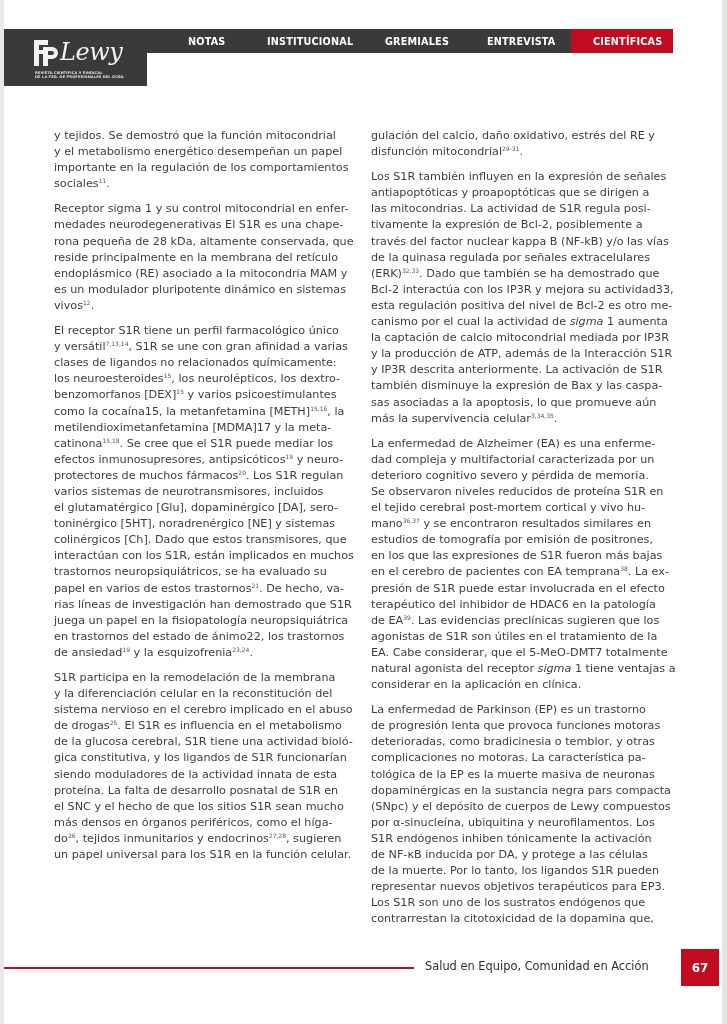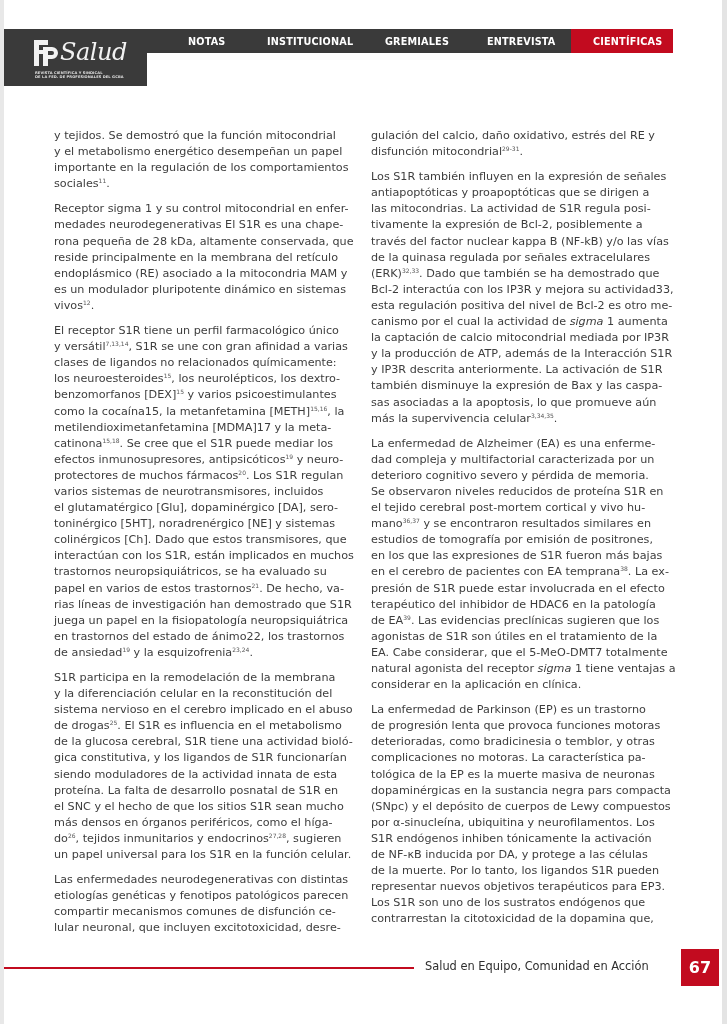--- a/index.html
+++ b/index.html
@@ -62,41 +62,41 @@
     position: absolute; left: 4px; top: 967px; width: 410px; height: 2px;
     background: #c20b1f;
   }
   .footer-text {
     position: absolute; left: 425px; top: 959px;
     font-family: "DejaVu Sans", sans-serif; font-size: 12px; color: #2e2e2e;
     transform: scaleX(0.95); transform-origin: left center;
   }
   .page-badge {
     position: absolute; left: 681px; top: 949px; width: 38px; height: 37px;
-    background: #c20b1f; color: #fff; font-weight: bold; font-size: 16px;
+    background: #c20b1f; color: #fff; font-weight: bold; font-size: 12px;
     display: flex; align-items: center; justify-content: center; text-align: right;
   }
 </style>
 </head>
 <body>
 
 <div class="page"></div>
 <div class="edge-left"></div>
 <div class="edge-right"></div>
 
 <div class="nav-bar"></div>
 <div class="logo-block"></div>
 <svg class="logo-fp" viewBox="0 0 30 30">
   <rect x="2" y="2" width="5" height="26" fill="#f2f2f2"></rect>
   <rect x="2" y="2" width="14" height="5" fill="#f2f2f2"></rect>
   <rect x="2" y="12" width="11" height="4" fill="#f2f2f2"></rect>
   <rect x="11" y="9" width="5" height="19" fill="#f2f2f2"></rect>
   <path d="M11 9 H20 A6 6 0 0 1 20 21 H16 V17 H20 A2 2 0 0 0 20 13 H11 Z" fill="#f2f2f2"></path>
 </svg>
-<div class="logo-salud">Salud</div>
+<div class="logo-salud">Lewy</div>
 <div class="logo-tag">
   <div>REVISTA CIENTÍFICA Y SINDICAL</div>
   <div>DE LA FED. DE PROFESIONALES DEL GCBA</div>
 </div>
 
 <div class="nav-active"></div>
 <div class="nav-item" style="left:188px">NOTAS</div>
 <div class="nav-item" style="left:267px">INSTITUCIONAL</div>
 <div class="nav-item" style="left:385px">GREMIALES</div>
 <div class="nav-item" style="left:487px">ENTREVISTA</div>
@@ -140,24 +140,20 @@
 sistema nervioso en el cerebro implicado en el abuso
 de drogas<sup>25</sup>. El S1R es influencia en el metabolismo
 de la glucosa cerebral, S1R tiene una actividad bioló-
 gica constitutiva, y los ligandos de S1R funcionarían
 siendo moduladores de la actividad innata de esta
 proteína. La falta de desarrollo posnatal de S1R en
 el SNC y el hecho de que los sitios S1R sean mucho
 más densos en órganos periféricos, como el híga-
 do<sup>26</sup>, tejidos inmunitarios y endocrinos<sup>27,28</sup>, sugieren
 un papel universal para los S1R en la función celular.</p>
-    <p> Las enfermedades neurodegenerativas con distintas
-etiologías genéticas y fenotipos patológicos parecen
-compartir mecanismos comunes de disfunción ce-
-lular neuronal, que incluyen excitotoxicidad, desre-</p>
   </div>
 <div class="col col-right">
     <p>gulación del calcio, daño oxidativo, estrés del RE y
 disfunción mitocondrial<sup>29-31</sup>.</p>
     <p>Los S1R también influyen en la expresión de señales
 antiapoptóticas y proapoptóticas que se dirigen a
 las mitocondrias. La actividad de S1R regula posi-
 tivamente la expresión de Bcl-2, posiblemente a
 través del factor nuclear kappa B (NF-kB) y/o las vías
 de la quinasa regulada por señales extracelulares

